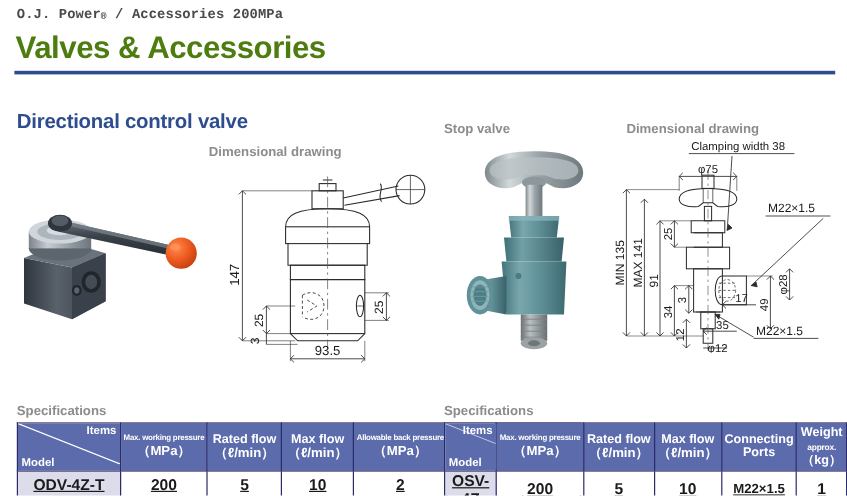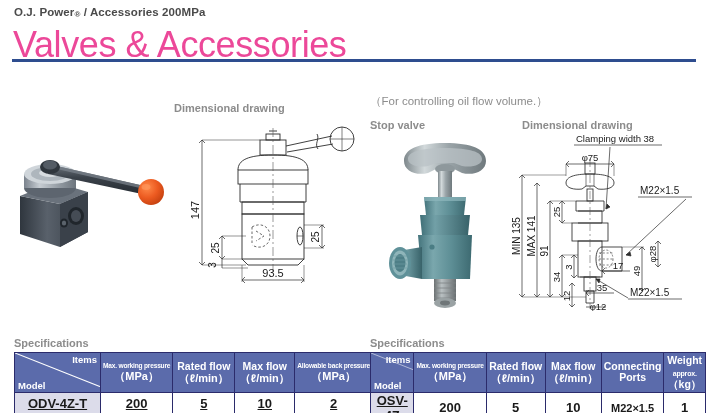--- a/index.html
+++ b/index.html
@@ -11,25 +11,26 @@
     color: #333;
     overflow: hidden;
     position: relative;
   }
 
   
   .breadcrumb {
     position: absolute; left: 14px; top: 6px;
     font-size: 11.5px; font-weight: bold; color: #4a4a4a;
     letter-spacing: .1px;
+    font-family: Liberation Mono, monospace;
   }
   .breadcrumb .reg { font-size: 8px; vertical-align: baseline; position: relative; top: 1px; }
   .page-title {
     position: absolute; left: 13px; top: 24px;
-    font-size: 36px; font-weight: normal; color: #ec4899;
+    font-size: 26px; font-weight: bold; color: #4d7c0f;
     letter-spacing: -0.4px;
   }
   .title-rule {
     position: absolute; left: 12px; top: 59px;
     width: 684px; height: 3px; background: #2e4d8f;
   }
 
   
   .col { position: absolute; top: 92px; }
   .col-left { left: 14px; width: 346px; }
@@ -117,20 +118,21 @@
 <body>
 
 <div class="breadcrumb">
   <span>O.J. Power</span><span class="reg">®</span><span> / Accessories 200MPa</span>
 </div>
 
 <div class="page-title">Valves &amp; Accessories</div>
 <div class="title-rule"></div>
 
 <div class="col col-left">
+  <div class="sec-title">Directional control valve</div>
   <div class="sub-row">
     <div class="dim-label" style="left:160px;">Dimensional drawing</div>
   </div>
 
   <div class="figure">
 
     <svg class="photo" style="left:0px; top:22px;" width="160" height="110" viewBox="0 0 160 110">
       <defs>
         <linearGradient id="gBody" x1="0" y1="0" x2="1" y2="0">
           <stop offset="0%" stop-color="#313840"></stop>
@@ -260,21 +262,20 @@
         <path d="M133,123 L136,126 L139,123"></path>
         <path d="M118,103 L138,103" stroke-width="0.5"></path>
         <path d="M118,126 L138,126" stroke-width="0.5"></path>
       </g>
       <text x="133" y="115" font-family="'Liberation Sans',sans-serif" font-size="10" fill="#1a1a1a" text-anchor="middle" transform="rotate(-90 133 115)">25</text>
     </svg>
   </div>
 </div>
 
 <div class="col col-right">
-  <div class="sec-sub">（For controlling oil flow volume.）</div>
   <div class="sub-row">
     <div class="sub-label" style="left:0;">Stop valve</div>
     <div class="dim-label" style="left:152px;">Dimensional drawing</div>
   </div>
 
   <div class="figure">
 
     <svg class="photo" style="left:18px; top:0px;" width="122" height="172" viewBox="0 0 122 172">
       <defs>
         <linearGradient id="gTeal" x1="0" y1="0" x2="1" y2="0">

